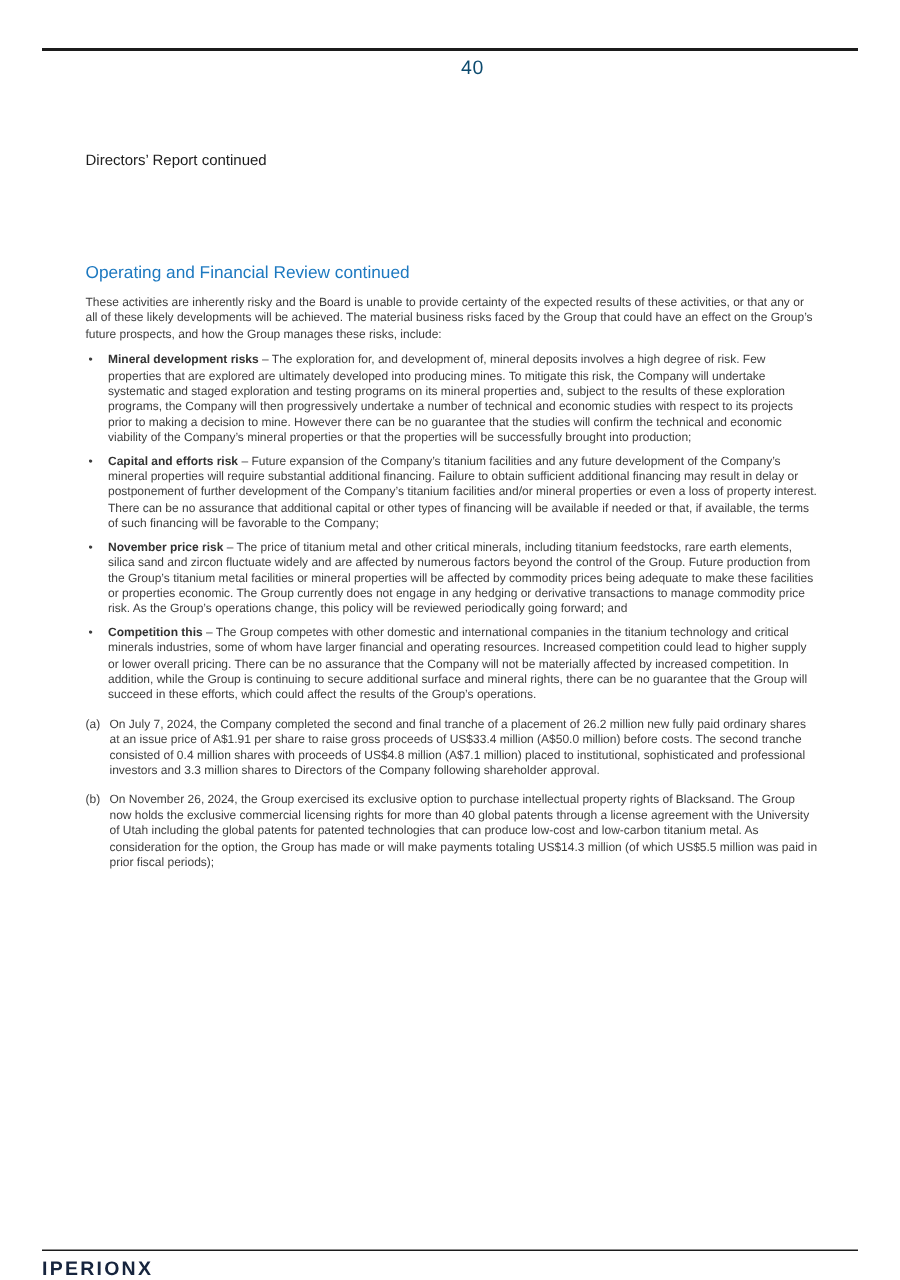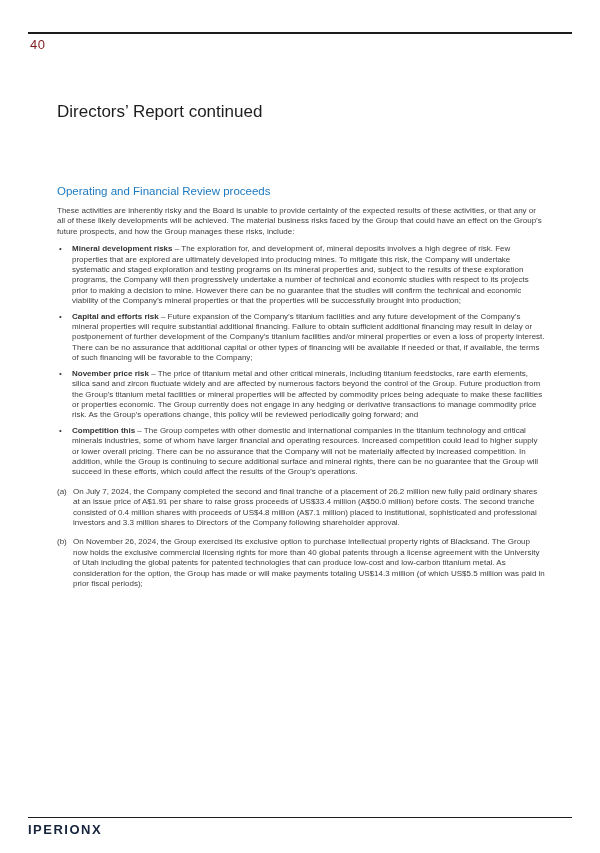--- a/index.html
+++ b/index.html
@@ -17,31 +17,32 @@
 
   .top-rule {
     margin: 32px 28px 0 28px;
     border-top: 2px solid #1c1c1c;
   }
 
   .page-number {
     margin: 3px 0 4px 30px;
     font-size: 13px;
     font-weight: 500;
-    color: #7f1d1d;
+    color: #0c4a6e;
     letter-spacing: 0.5px;
+    text-align: center;
   }
 
   .content {
     margin: 0 55px 0 57px;
   }
 
   .doc-title {
     margin-top: 50px;
-    font-size: 17px;
+    font-size: 10px;
     font-weight: 500;
     color: #1d1d1d;
   }
 
   .section-heading {
     font-size: 11.5px;
     font-weight: 400;
     color: #1d79c0;
   }
 
@@ -99,21 +100,21 @@
     position: absolute;
     left: 0;
     top: 0;
   }
 
   .footer {
     position: absolute;
     left: 0;
     right: 0;
     bottom: 0;
-    height: 36px;
+    height: 20px;
   }
 
   .footer-rule {
     margin: 0 28px;
     border-top: 1px solid #1c1c1c;
   }
 
   .logo {
     margin: 4px 0 0 28px;
     font-size: 13px;
@@ -127,21 +128,21 @@
 
 <div class="page">
 
   <div class="top-rule"></div>
   <div class="page-number">40</div>
 
   <div class="content">
 
     <h1 class="doc-title">Directors’ Report continued</h1>
 
-    <h2 class="section-heading first">Operating and Financial Review proceeds</h2>
+    <h2 class="section-heading first">Operating and Financial Review continued</h2>
 
 
     <p class="body-text">These activities are inherently risky and the Board is unable to provide certainty of the expected results of these activities, or that any or all of these likely developments will be achieved. The material business risks faced by the Group that could have an effect on the Group’s future prospects, and how the Group manages these risks, include:</p>
 
     <ul class="risk-list">
       <li class="risk-item">
         <span class="risk-lead">Mineral development risks</span>
         <span class="risk-text">– The exploration for, and development of, mineral deposits involves a high degree of risk. Few properties that are explored are ultimately developed into producing mines. To mitigate this risk, the Company will undertake systematic and staged exploration and testing programs on its mineral properties and, subject to the results of these exploration programs, the Company will then progressively undertake a number of technical and economic studies with respect to its projects prior to making a decision to mine. However there can be no guarantee that the studies will confirm the technical and economic viability of the Company’s mineral properties or that the properties will be successfully brought into production;</span>
       </li>
       <li class="risk-item">

